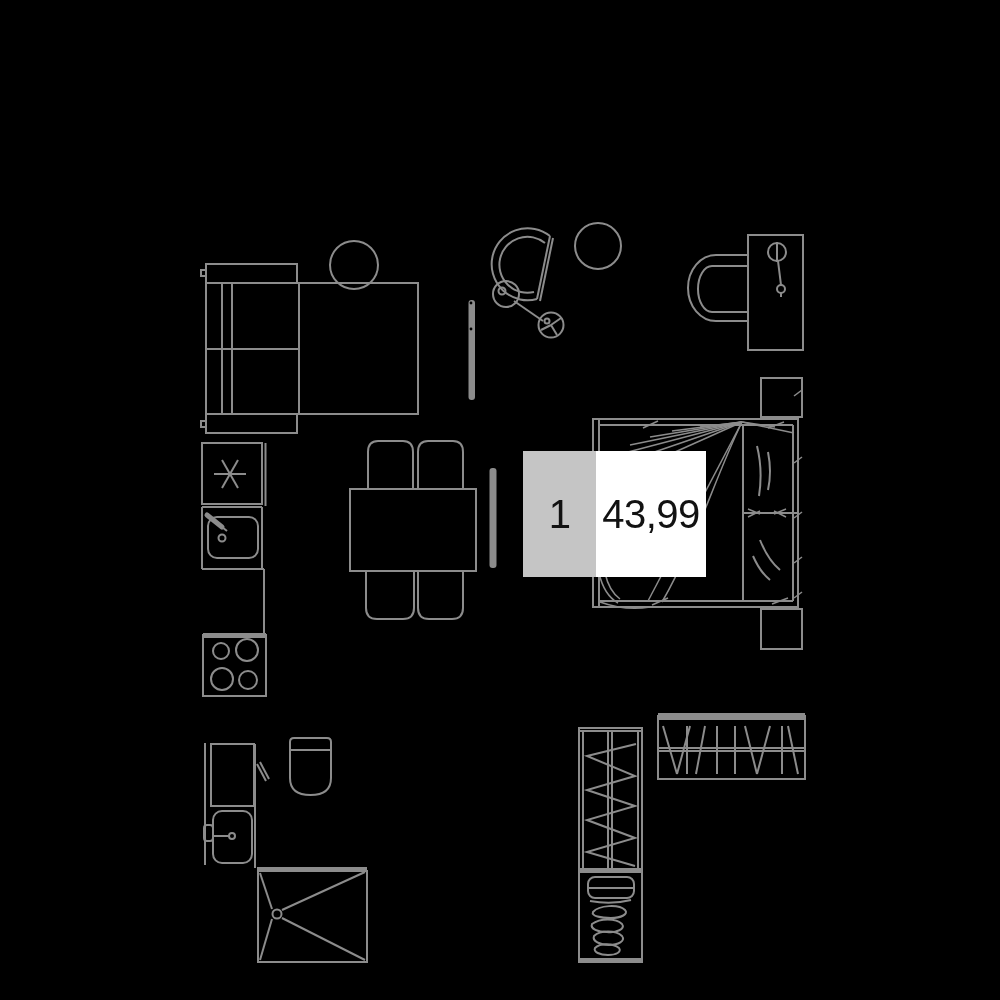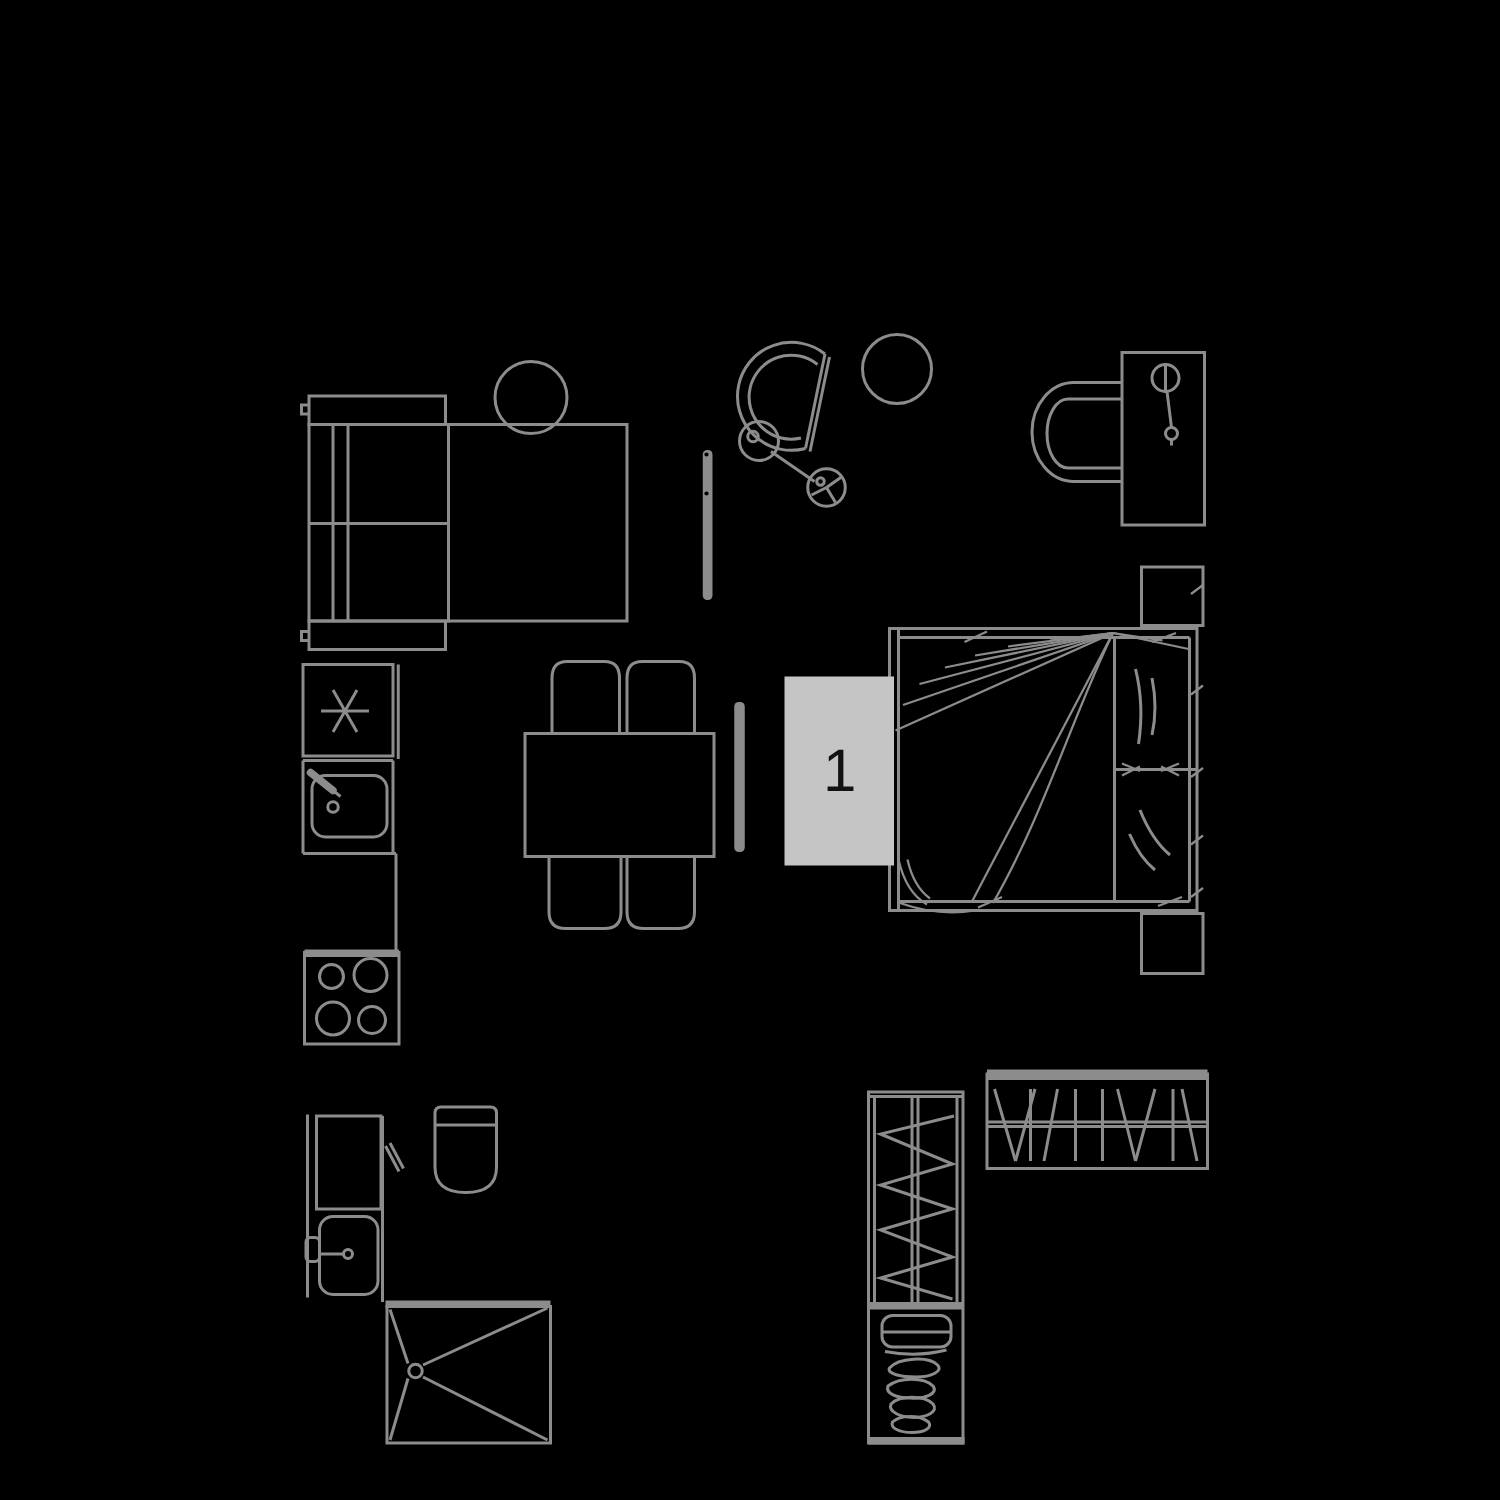--- a/index.html
+++ b/index.html
@@ -211,14 +211,17 @@
     <line x1="745" y1="726" x2="757" y2="774"></line>
     <line x1="770" y1="726" x2="757" y2="774"></line>
     <line x1="782" y1="726" x2="782" y2="774"></line>
     <line x1="788" y1="726" x2="798" y2="774"></line>
   </g>
 </svg>
 
   <div class="badge badge-unit">
     <span>1</span>
   </div>
+  <div class="badge badge-area">
+    <span>43,99</span>
+  </div>
 
 </div>
 
 </body></html>

